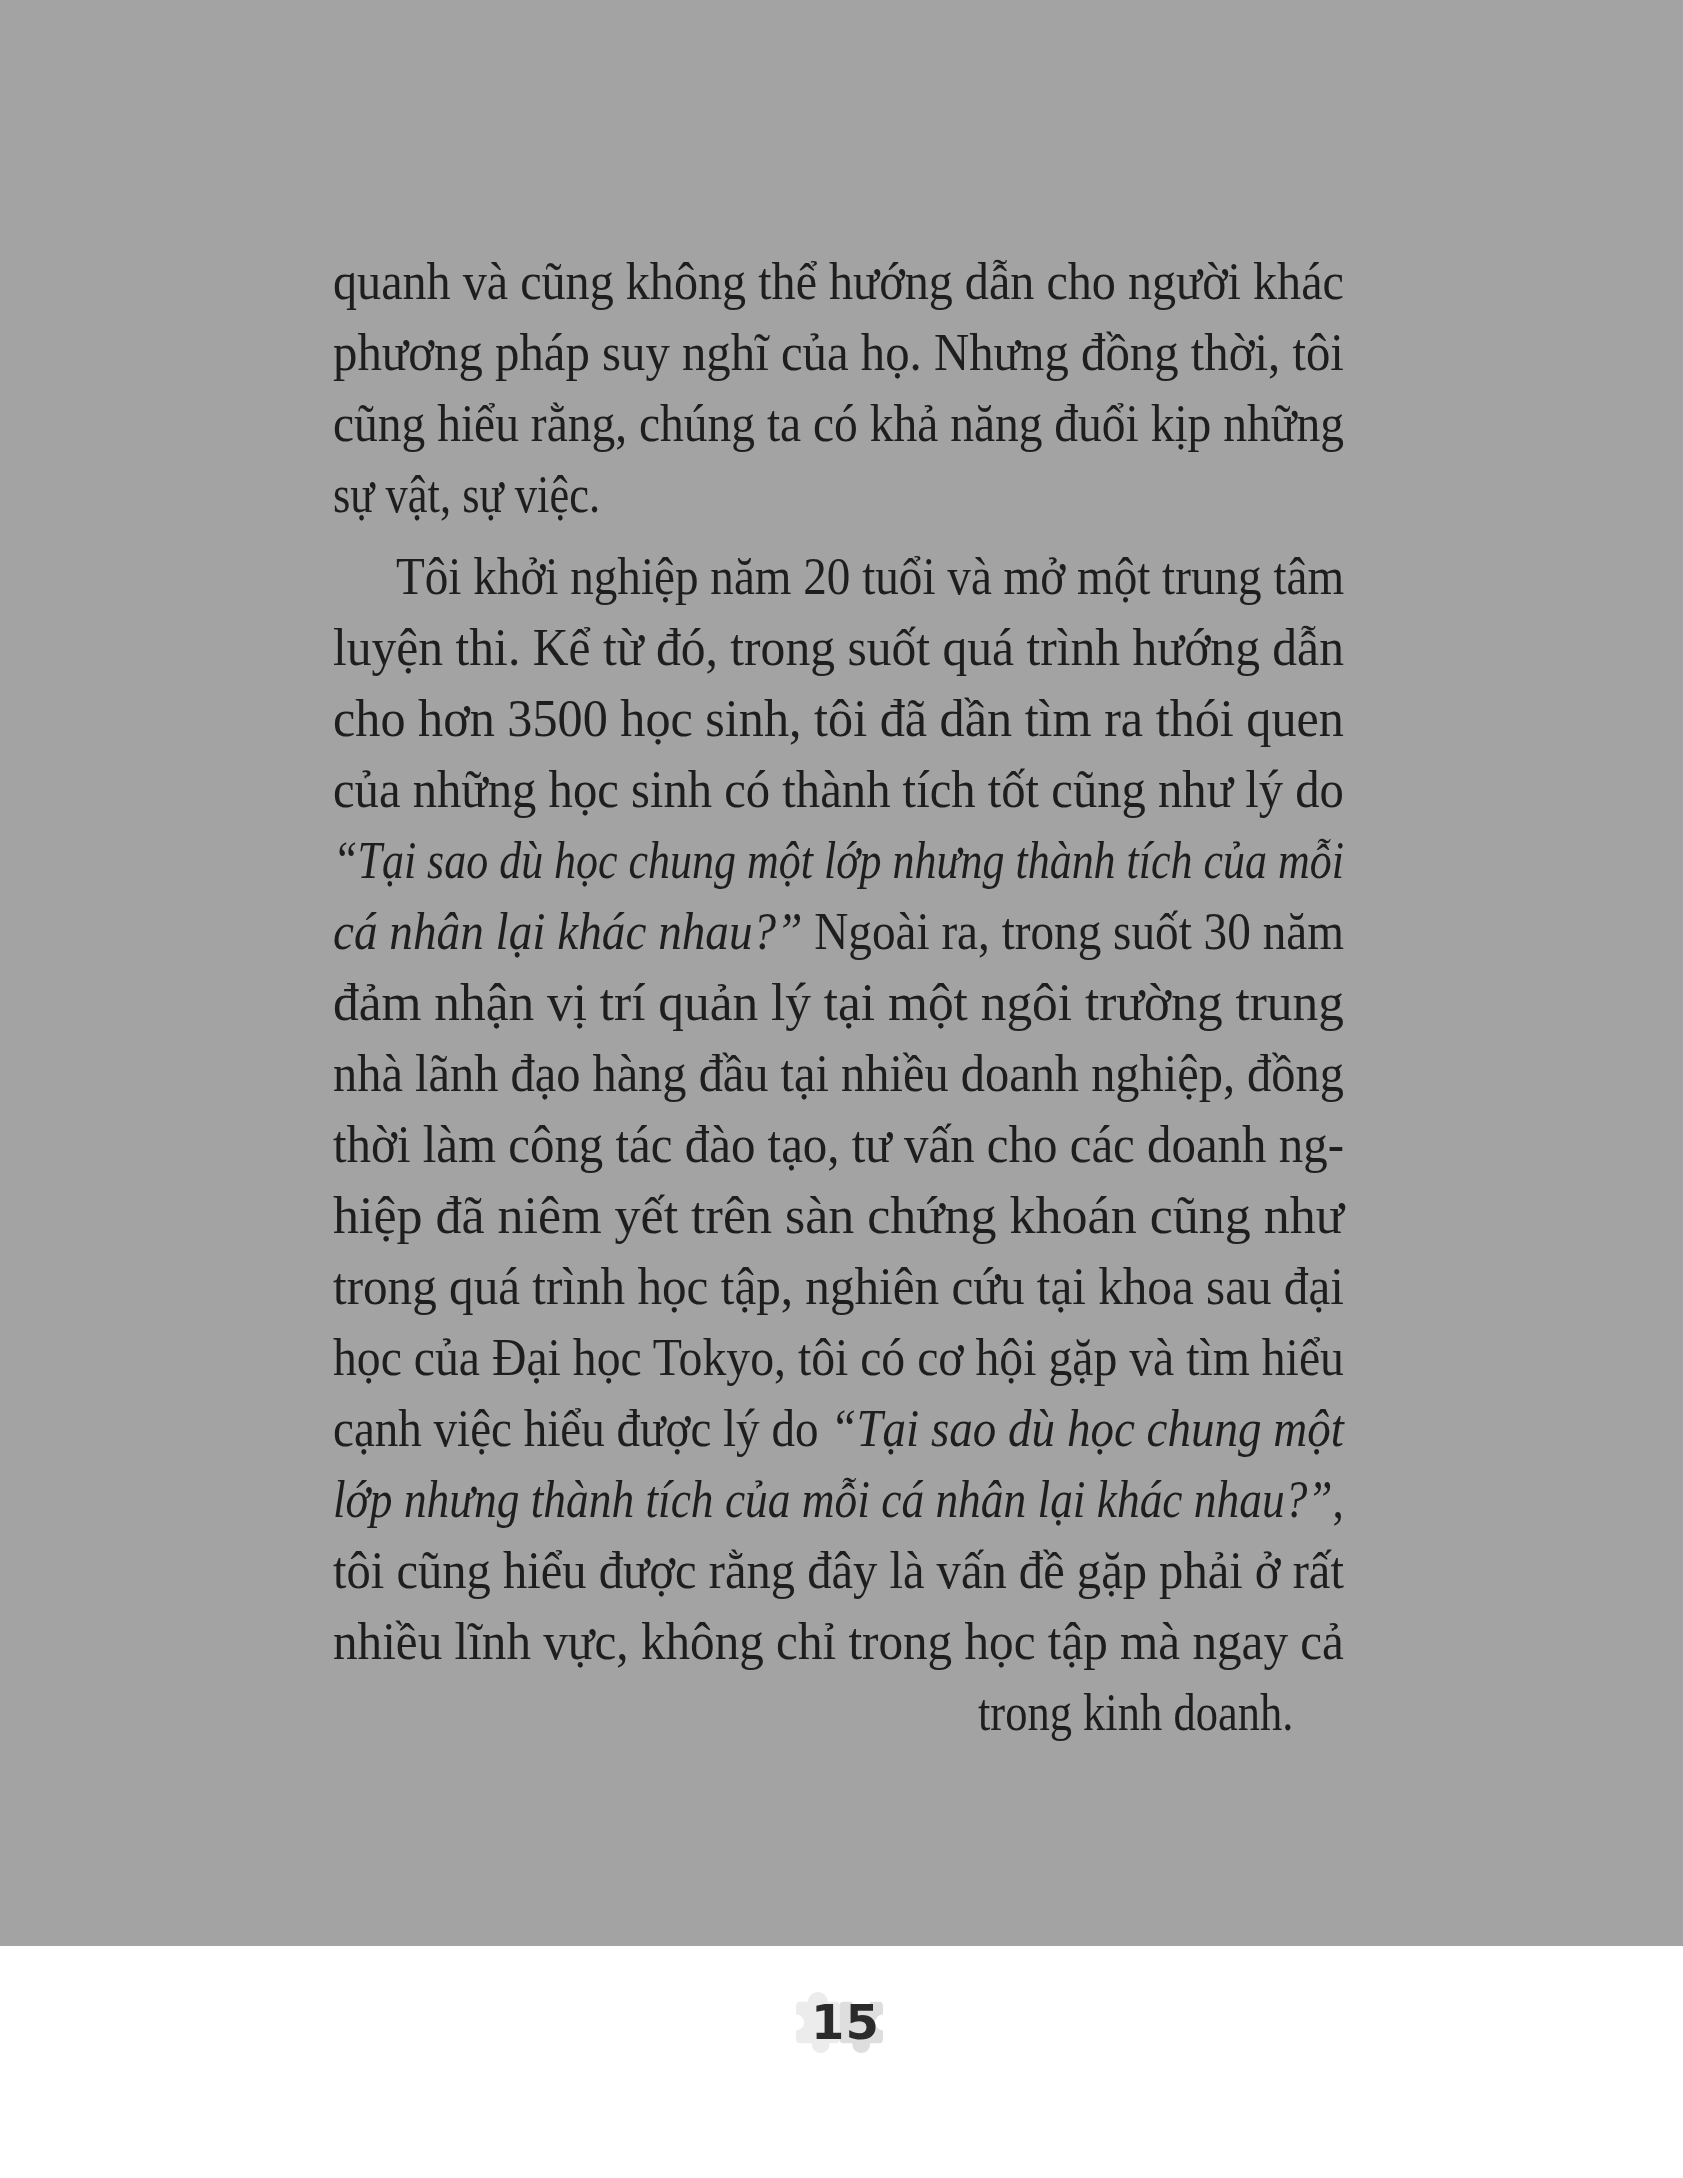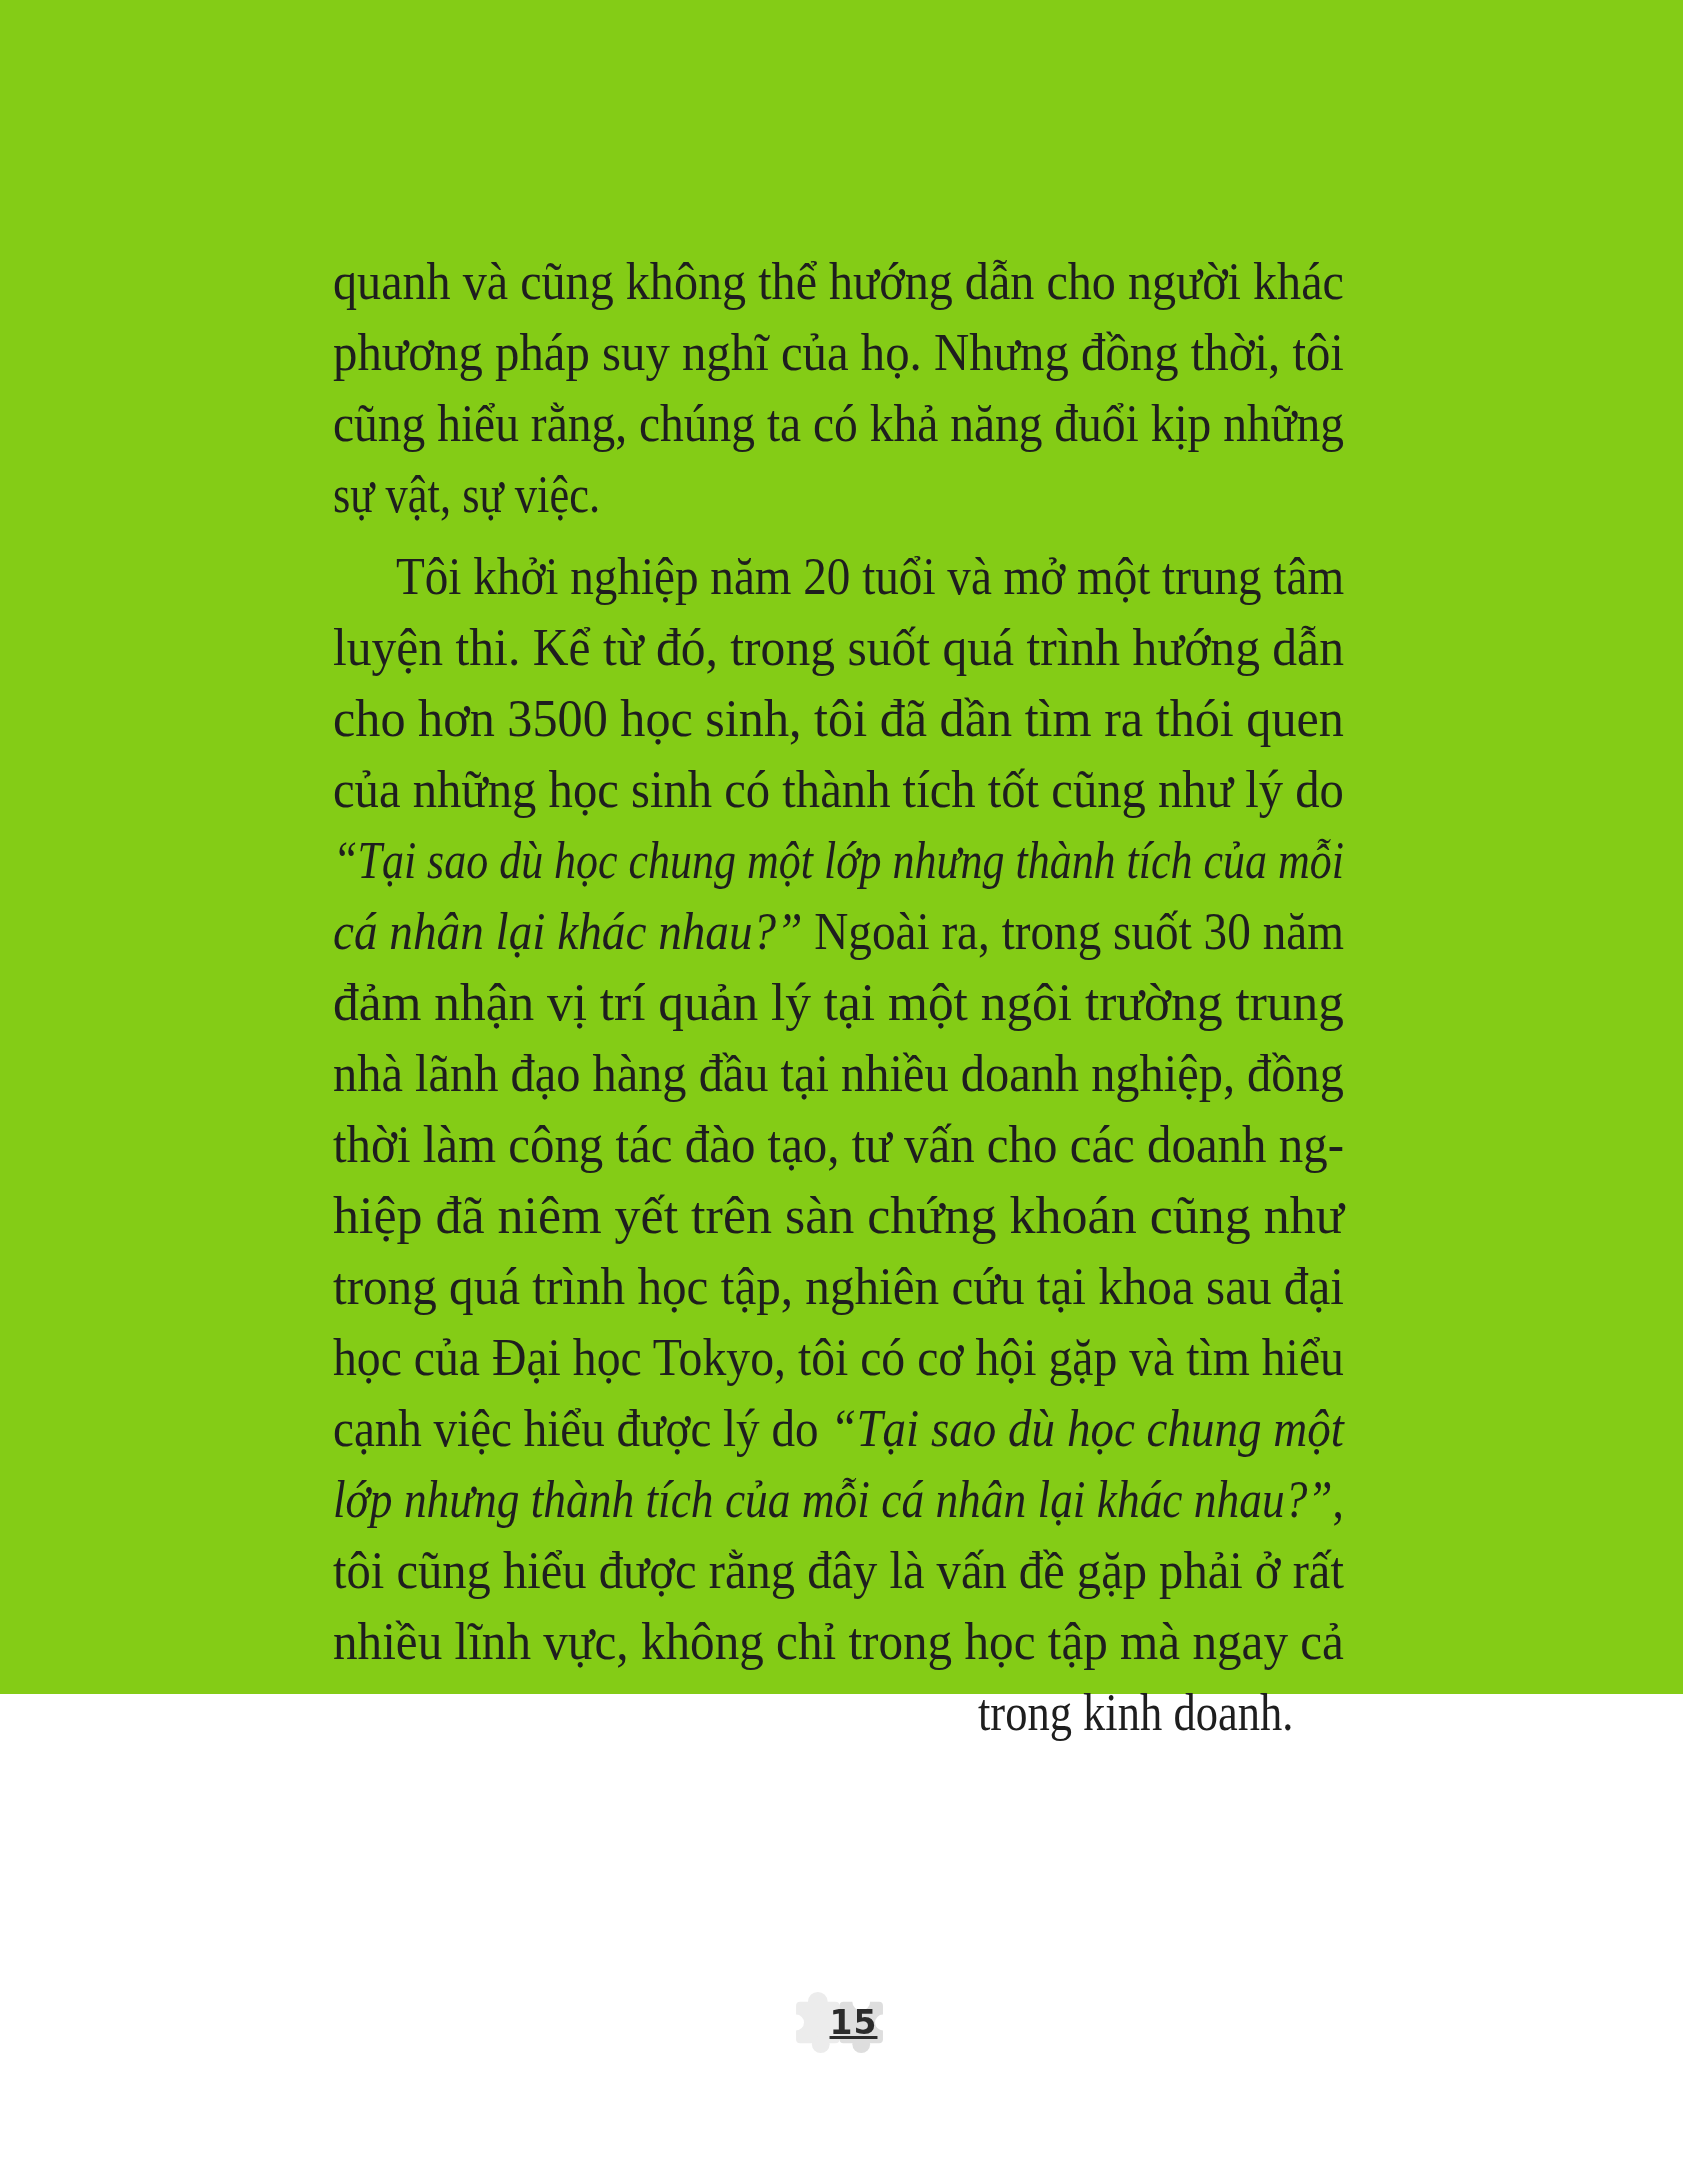--- a/index.html
+++ b/index.html
@@ -6,22 +6,22 @@
     margin: 0;
     padding: 0;
     width: 1683px;
     height: 2178px;
     background: #ffffff;
     overflow: hidden;
   }
   .page {
     position: relative;
     width: 1683px;
-    height: 1694px;
-    background: #84cc16;
+    height: 1946px;
+    background: #a3a3a3;
     font-family: "Liberation Serif", "DejaVu Serif", serif;
     color: #1e1e1e;
   }
   .text-block {
     position: absolute;
     left: 333px;
     top: 246px;
     width: 1020px;
   }
   .paragraph { margin: 0; }
@@ -57,33 +57,32 @@
   }
   .puzzle {
     position: absolute;
     left: 0;
     top: 0;
     width: 107px;
     height: 76px;
   }
   .page-num {
     position: absolute;
-    left: 12px;
+    left: 4px;
     top: 0;
     width: 100%;
     height: 76px;
     display: flex;
     align-items: center;
     justify-content: center;
     font-family: "DejaVu Sans", sans-serif;
     font-weight: bold;
-    font-size: 33px;
+    font-size: 48px;
     color: #2b2b2b;
     letter-spacing: 1px;
-    text-decoration: underline;
   }
 </style>
 </head>
 <body>
 
 <div class="page">
 
   <main class="text-block" id="text-block">
       <div class="paragraph">
         <div class="line"><span class="line-inner" style="transform: scaleX(0.908364);"><span>quanh và cũng không thể hướng dẫn cho người khác</span></span></div>

